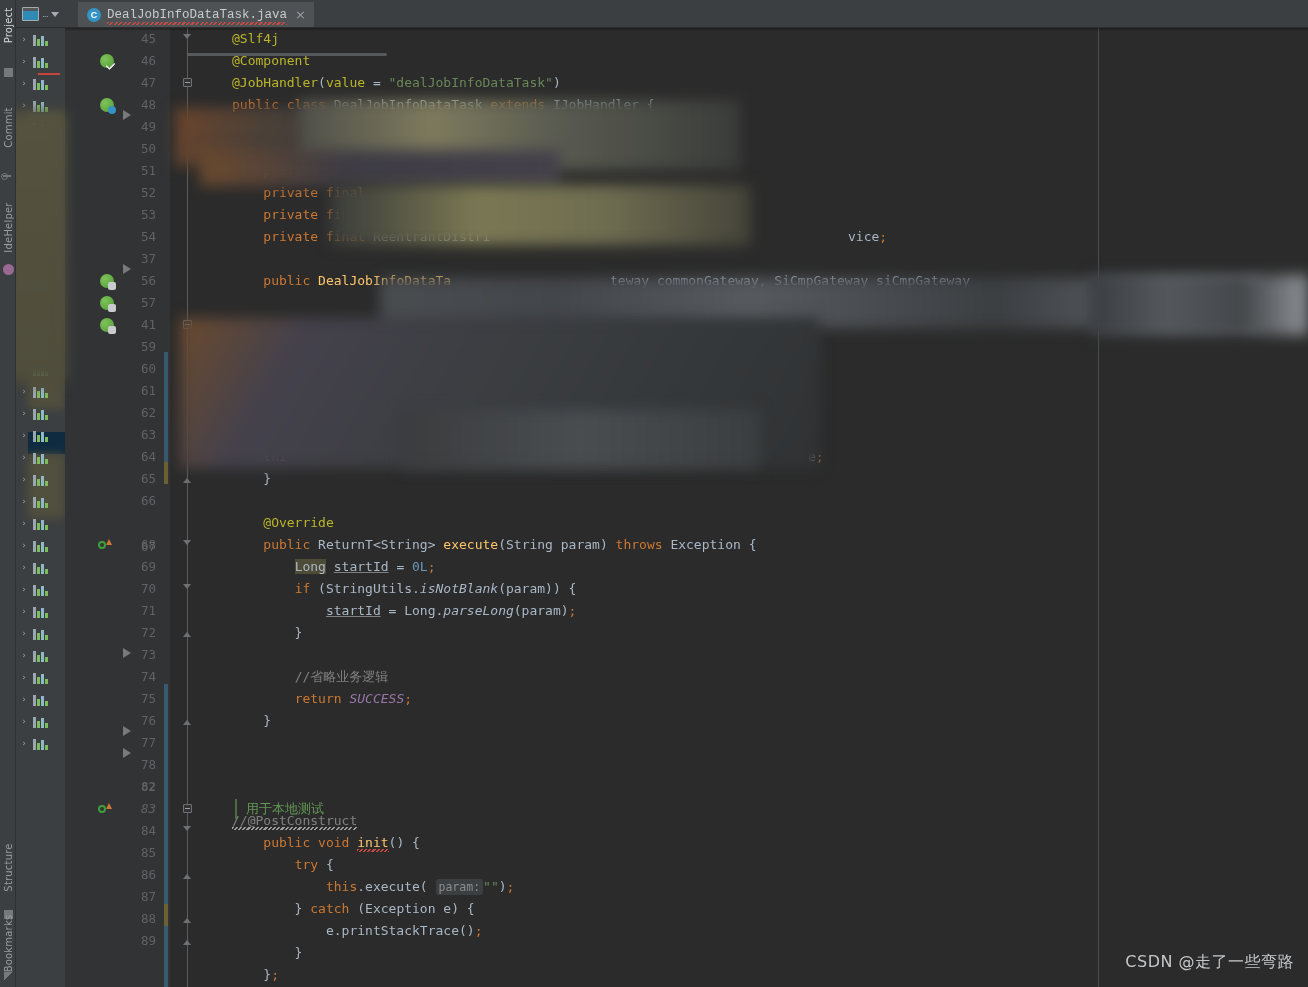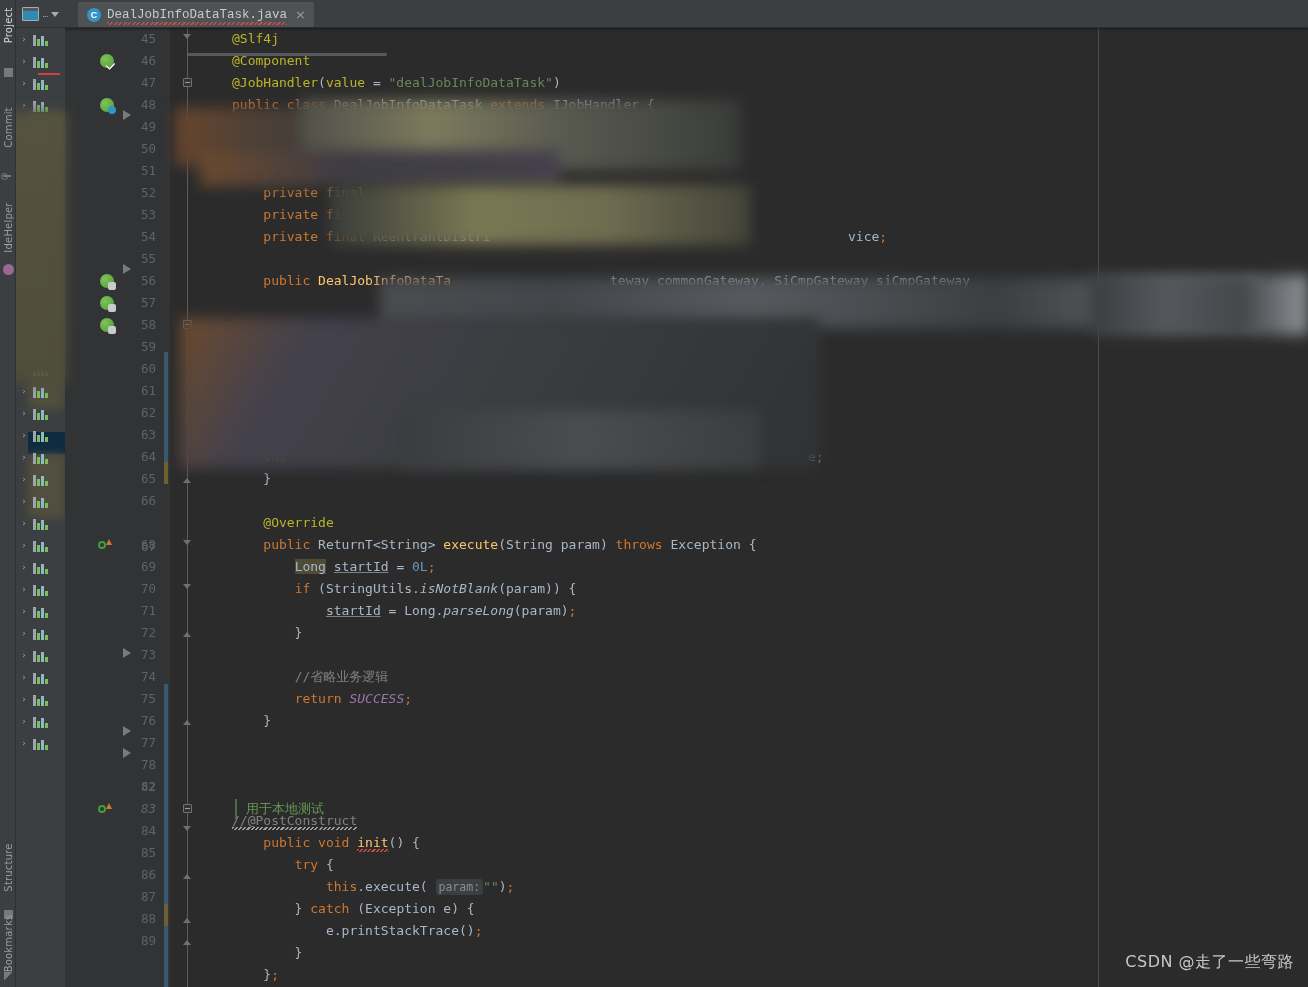--- a/index.html
+++ b/index.html
@@ -729,24 +729,24 @@
           <div class="ln" style="top: 0px;">45</div>
           <div class="ln" style="top: 22px;">46</div>
           <div class="ln" style="top: 44px;">47</div>
           <div class="ln" style="top: 66px;">48</div>
           <div class="ln" style="top: 88px;">49</div>
           <div class="ln" style="top: 110px;">50</div>
           <div class="ln" style="top: 132px;">51</div>
           <div class="ln" style="top: 154px;">52</div>
           <div class="ln" style="top: 176px;">53</div>
           <div class="ln" style="top: 198px;">54</div>
-          <div class="ln" style="top: 220px;">55</div>
+          <div class="ln" style="top: 220px;">37</div>
           <div class="ln" style="top: 242px;">56</div>
           <div class="ln" style="top: 264px;">57</div>
-          <div class="ln" style="top: 286px;">58</div>
+          <div class="ln" style="top: 286px;">41</div>
           <div class="ln" style="top: 308px;">59</div>
           <div class="ln" style="top: 330px;">60</div>
           <div class="ln" style="top: 352px;">61</div>
           <div class="ln" style="top: 374px;">62</div>
           <div class="ln" style="top: 396px;">63</div>
           <div class="ln" style="top: 418px;">64</div>
           <div class="ln" style="top: 440px;">65</div>
           <div class="ln" style="top: 462px;">66</div>
           <div class="ln" style="top: 484px; margin-top: 24px;">67</div>
           <div class="ln" style="top: 506px;">68</div>

